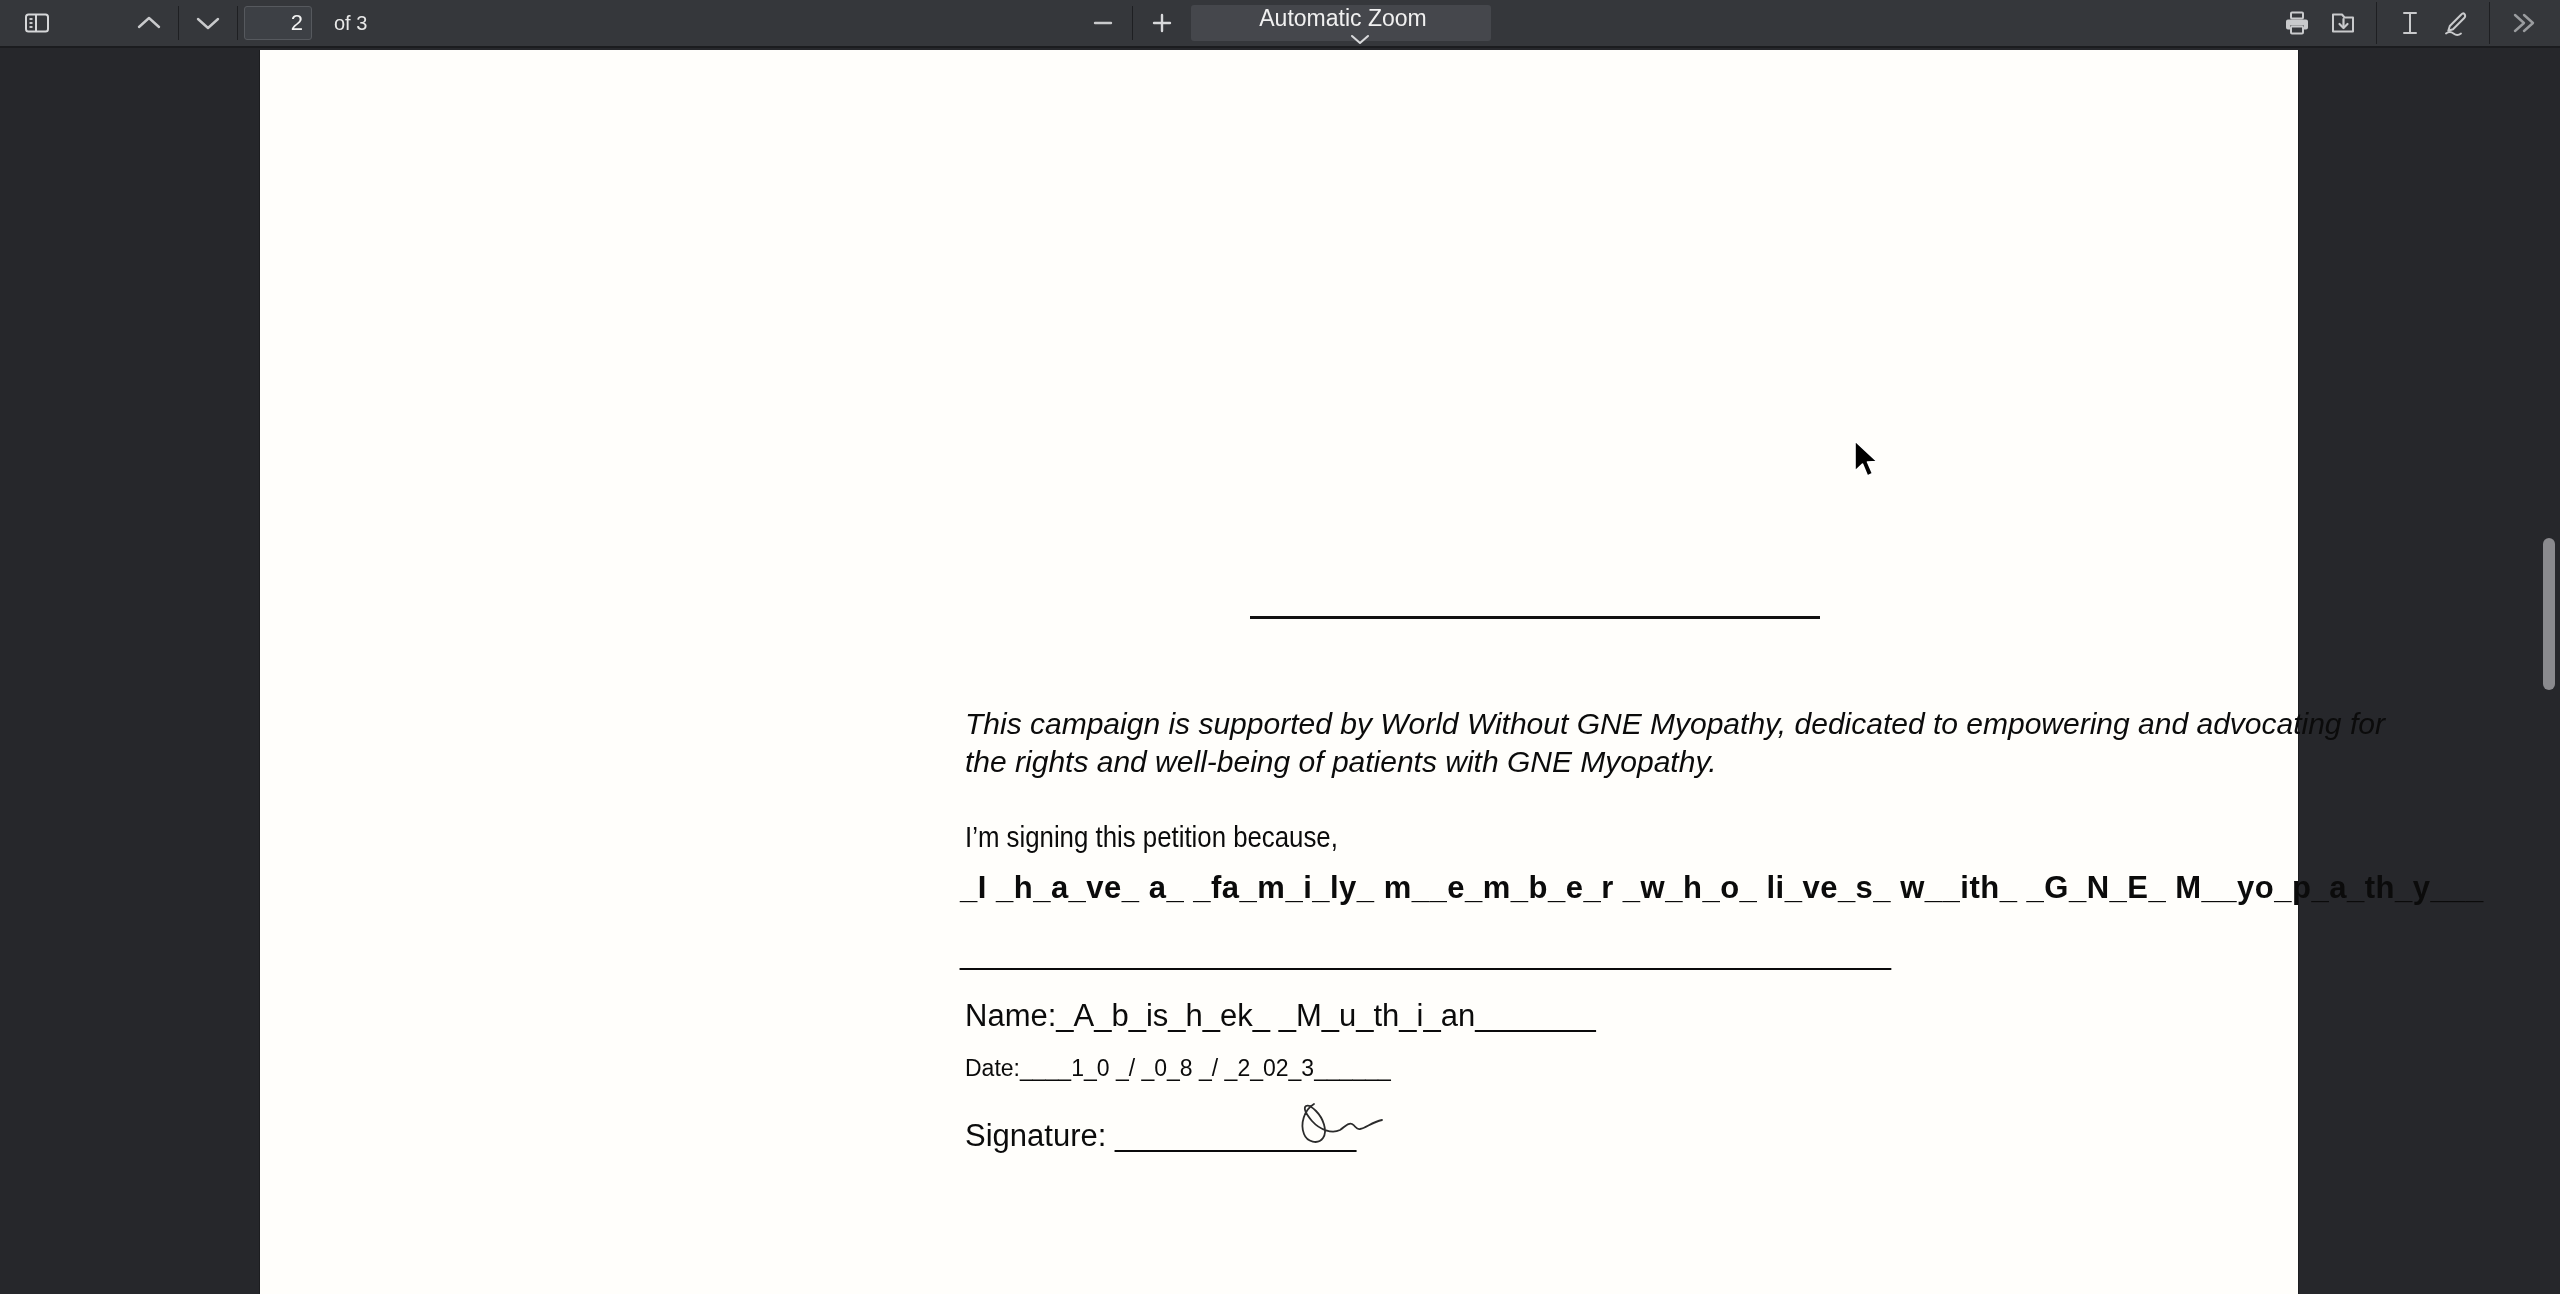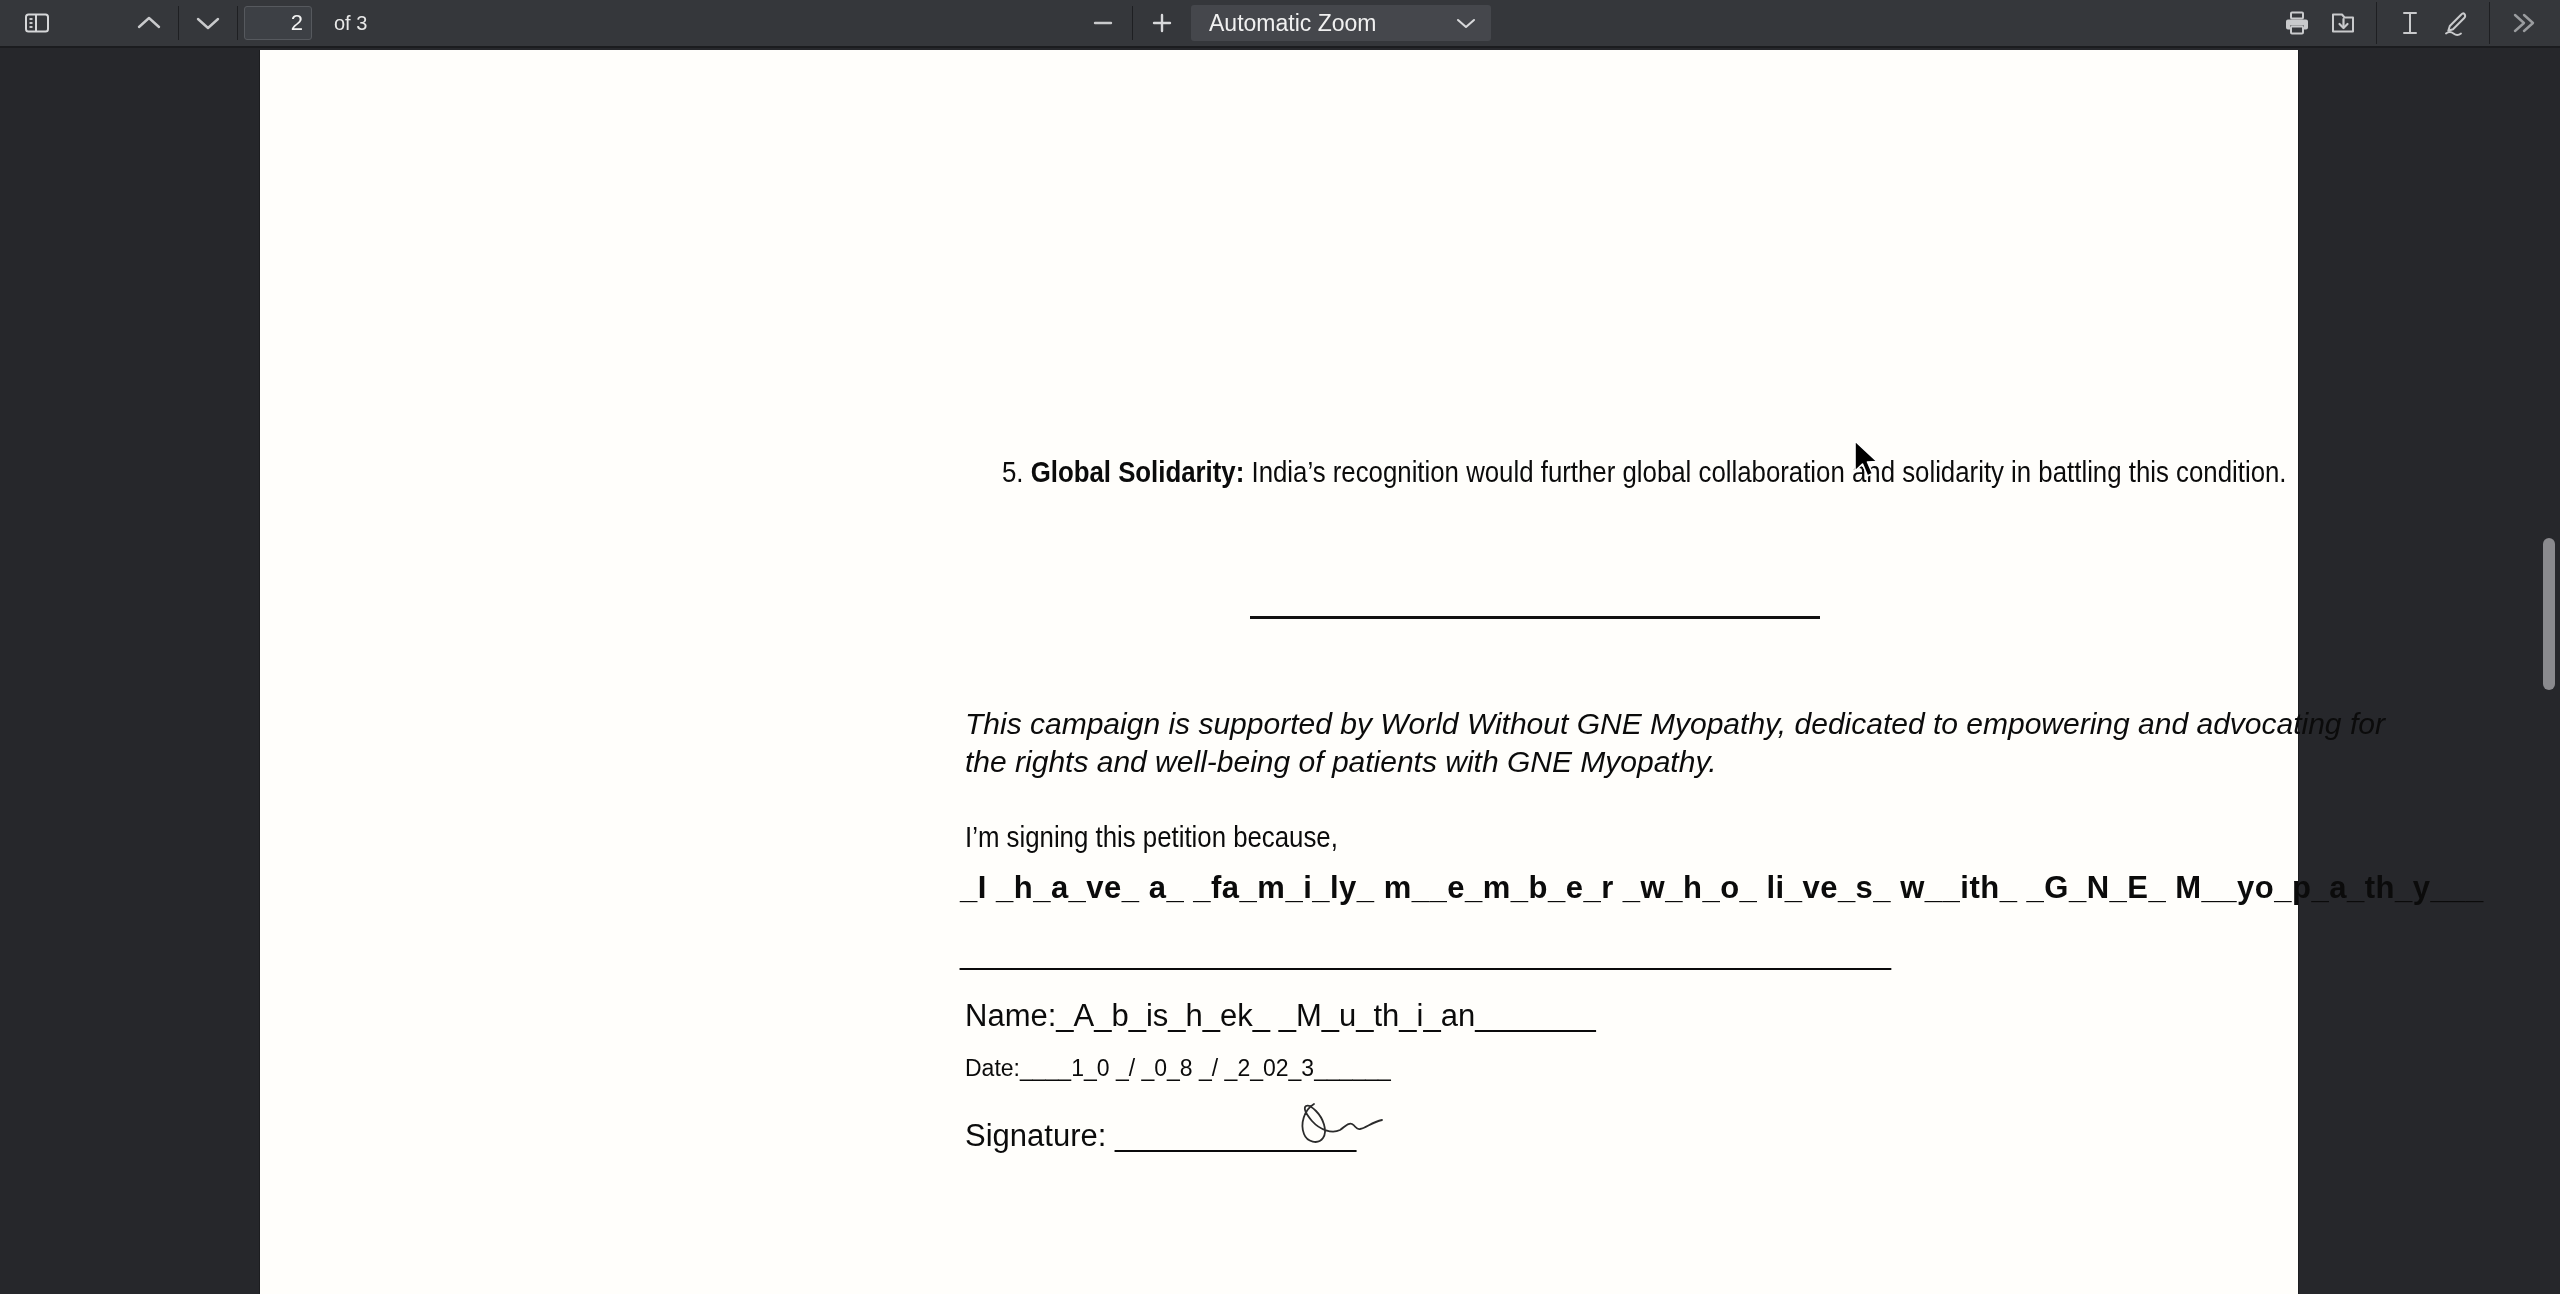--- a/index.html
+++ b/index.html
@@ -94,20 +94,21 @@
     background: #45474c;
     border: none;
     border-radius: 3px;
     display: flex;
     align-items: center;
     padding: 0 14px 0 18px;
     margin-left: 6px;
     cursor: pointer;
     box-sizing: border-box;
     justify-content: space-between;
+    flex-direction: column;
   }
   #zoom-label {
     color: #f0f0f0;
     font-size: 23px;
     white-space: nowrap;
   }
   .chev-dn {
     margin-left: 34px;
     flex: 0 0 auto;
   }
@@ -394,26 +395,20 @@
       </span>
     </div>
   </div>
 </div>
 
 <div id="viewer">
 
   <div id="page">
     <div class="doc-body">
 
-      <div id="item5">
-        <span class="squeeze">
-          <span>5.</span>
-          <b>Global Solidarity:</b><span> India’s recognition would further global collaboration and solidarity in battling this condition.</span>
-        </span>
-      </div>
 
       <div id="rule"></div>
 
       <div id="support-note">This campaign is supported by World Without GNE Myopathy, dedicated to empowering and advocating for the rights and well-being of patients with GNE Myopathy.</div>
 
       <div id="because-line">
         <span class="squeeze">I’m signing this petition because,</span>
       </div>
 
       <div id="answer-1">_I _h_a_ve_ a_ _fa_m_i_ly_ m__e_m_b_e_r _w_h_o_ li_ve_s_ w__ith_ _G_N_E_ M__yo_p_a_th_y___</div>

